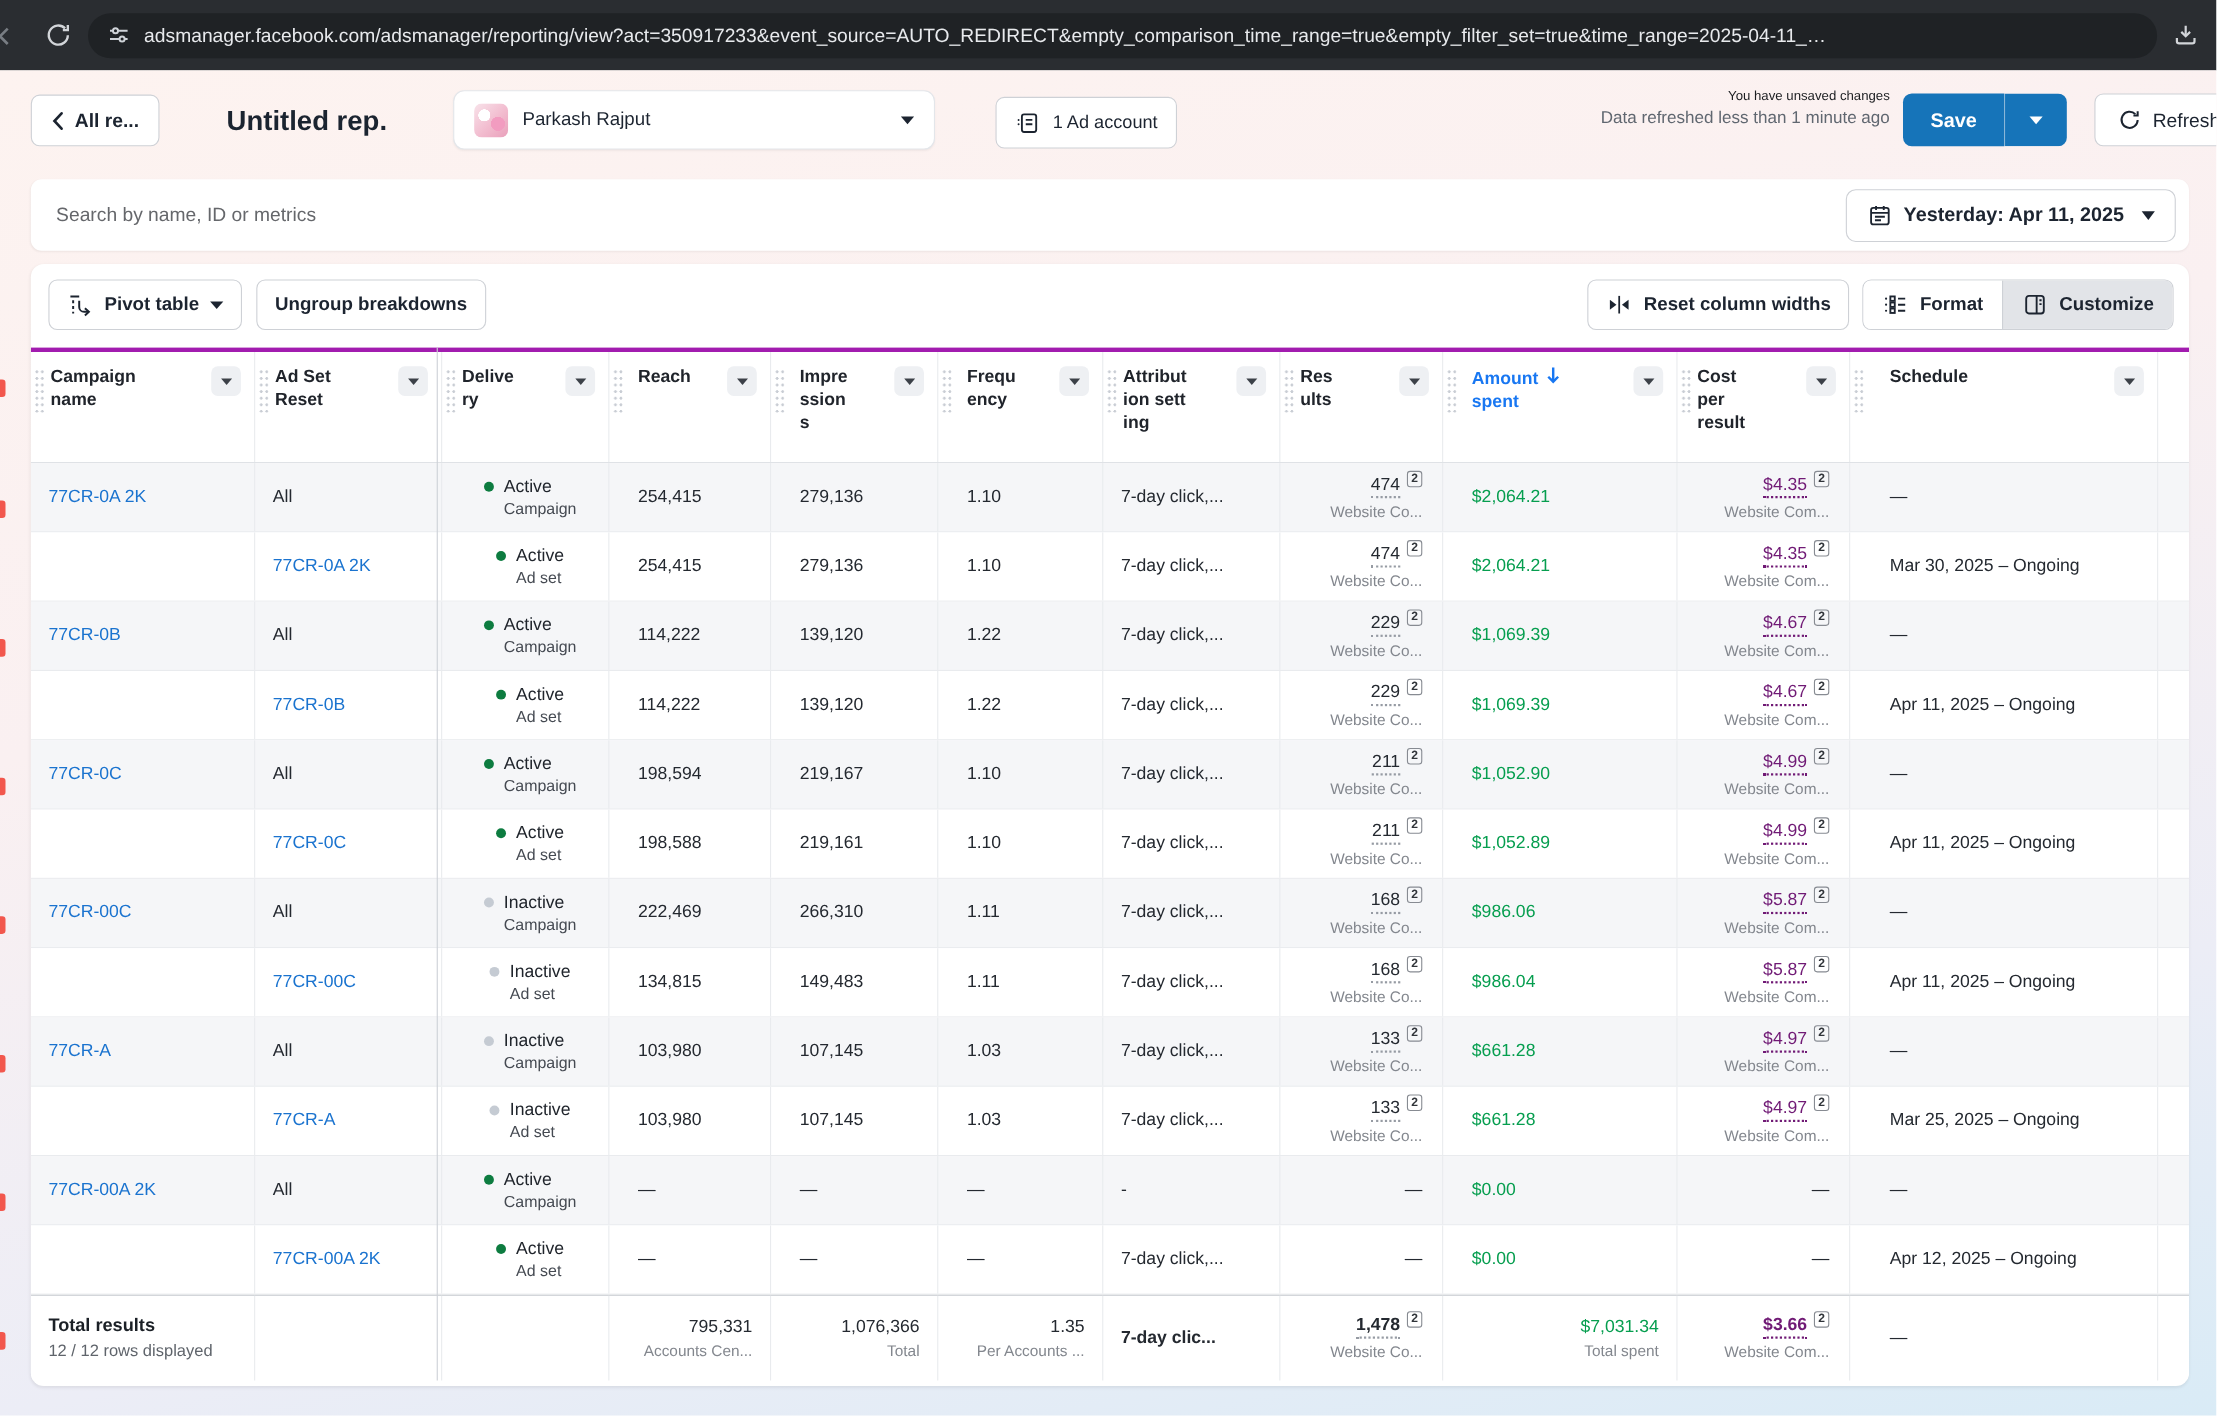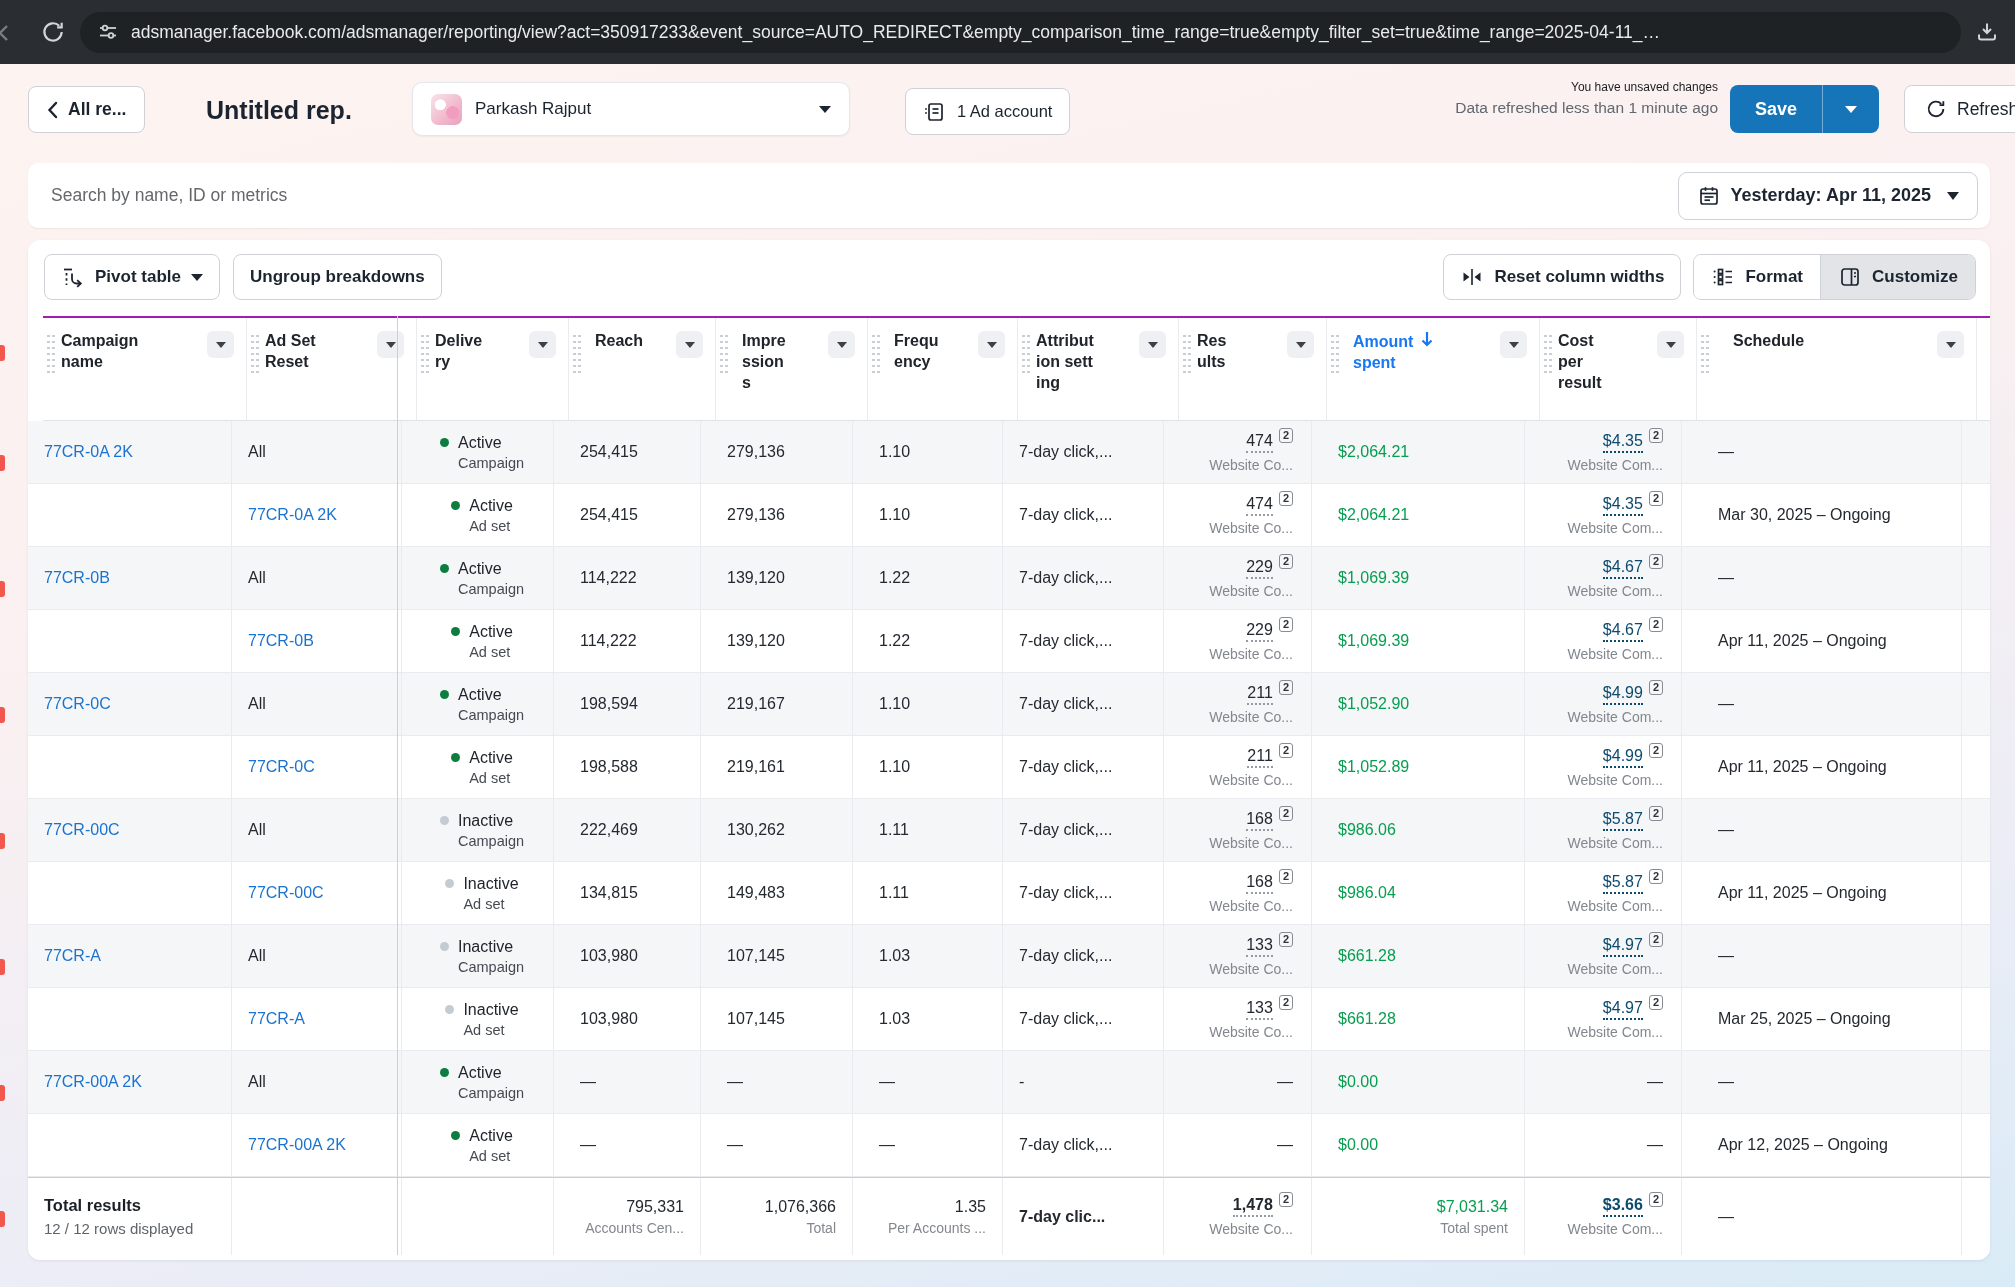--- a/index.html
+++ b/index.html
@@ -74,21 +74,21 @@
   .seg-btn.active{ background:#e2e4e8; border-left:1px solid #ced1d6; }
 
   
   .tbl{ position:relative; margin-top:4px; }
   .grid{ display:grid;
     grid-template-columns:204px 170px 152px 147px 152px 150px 161px 148px 213px 157px 280px 1fr; }
   .grid > div{ border-right:1px solid #e9ebee; }
   .grid > div:last-child{ border-right:none; }
   .freeze-line{ position:absolute; left:369px; top:0; bottom:0; width:1px; background:#ccd0d6; z-index:2; }
 
-  .thead{ border-top:2px solid #a21caf; border-bottom:1px solid #dfe2e6; height:105px;margin-left:15px; }
+  .thead{ border-top:4px solid #a21caf; border-bottom:1px solid #dfe2e6; height:105px; }
   .hcell{ position:relative; padding:13px 14px 0 18px; font-weight:700; font-size:16px;
     color:#20242b; line-height:1.3; }
   .hdots{ position:absolute; left:3px; top:15px; width:9px; height:40px;
     background-image:radial-gradient(circle,#c9cdd4 1.2px,transparent 1.5px); background-size:5px 6px; }
   .hlabel{ display:inline-block; cursor:pointer; overflow-wrap:break-word; }
   .h0 .hlabel{max-width:92px} .h1 .hlabel{max-width:62px}
   .h2 .hlabel{max-width:50px; word-break:break-all}
   .h3 .hlabel{max-width:72px}
   .h4 .hlabel{max-width:50px; word-break:break-all}
   .h5 .hlabel{max-width:48px; word-break:break-all}
@@ -112,21 +112,21 @@
   .c7,.c9{ align-items:flex-end; padding-right:18px; }
   .link{ color:#1a73cf; cursor:pointer; }
   .spent{ color:#069e4f; }
   .dcell{ flex-direction:row; align-items:center; gap:9px; padding-left:19px; }
   .dot{ width:9px; height:9px; border-radius:50%; flex:0 0 auto; transform:translateY(-10px); }
   .dot.active{ background:#0d7c40; } .dot.inactive{ background:#c5cbd3; }
   .dstatus{ font-size:16px; color:#20252c; }
   .dlvl{ font-size:14.5px; color:#454a52; margin-top:3px; }
   .rnum{ display:flex; align-items:flex-start; }
   .val{ border-bottom:2px dotted #969ba3; padding-bottom:1px; }
-  .c9 .val, .gval{ color:#0c4a6e; border-color:currentColor;text-align:center; }
+  .c9 .val, .gval{ color:#701a75; border-color:currentColor;text-align:center; }
   .fn{ font-size:11px; line-height:13px; border:1px solid #878b92; border-radius:3px;
     padding:0 3px; color:#303439; font-weight:700; margin:-4px 0 0 6px; }
   .sub{ color:#83878e; font-size:14px; margin-top:4px; white-space:nowrap; }
   .bold{ font-weight:700; }
 
   .totrow{ height:78px; border-top:1px solid #c9cdd2; background:#fff; }
   .totrow .cell{ overflow:hidden; }
   .tot-label{ font-size:16.5px; font-weight:700; color:#1b2026; white-space:nowrap; }
   .tot-sub{ font-size:15px; color:#5f646b; margin-top:5px; white-space:nowrap; }
   .tr-right{ align-items:flex-end; padding-right:16px; }
@@ -550,21 +550,21 @@
               <span>All</span>
             </div>
             <div class="cell c2 dcell">
               <span class="dot inactive"></span>
               <span>
                 <div class="dstatus">Inactive</div>
                 <div class="dlvl">Campaign</div>
               </span>
             </div>
             <div class="cell c3">222,469</div>
-            <div class="cell c4">130,262</div>
+            <div class="cell c4">266,310</div>
             <div class="cell c5">1.11</div>
             <div class="cell c6">7-day click,...</div>
             <div class="cell c7">
               <span class="rnum">
                 <span class="val">168</span>
                 <span class="fn">2</span>
               </span>
               <span class="sub">Website Co...</span>
             </div>
             <div class="cell c8">

